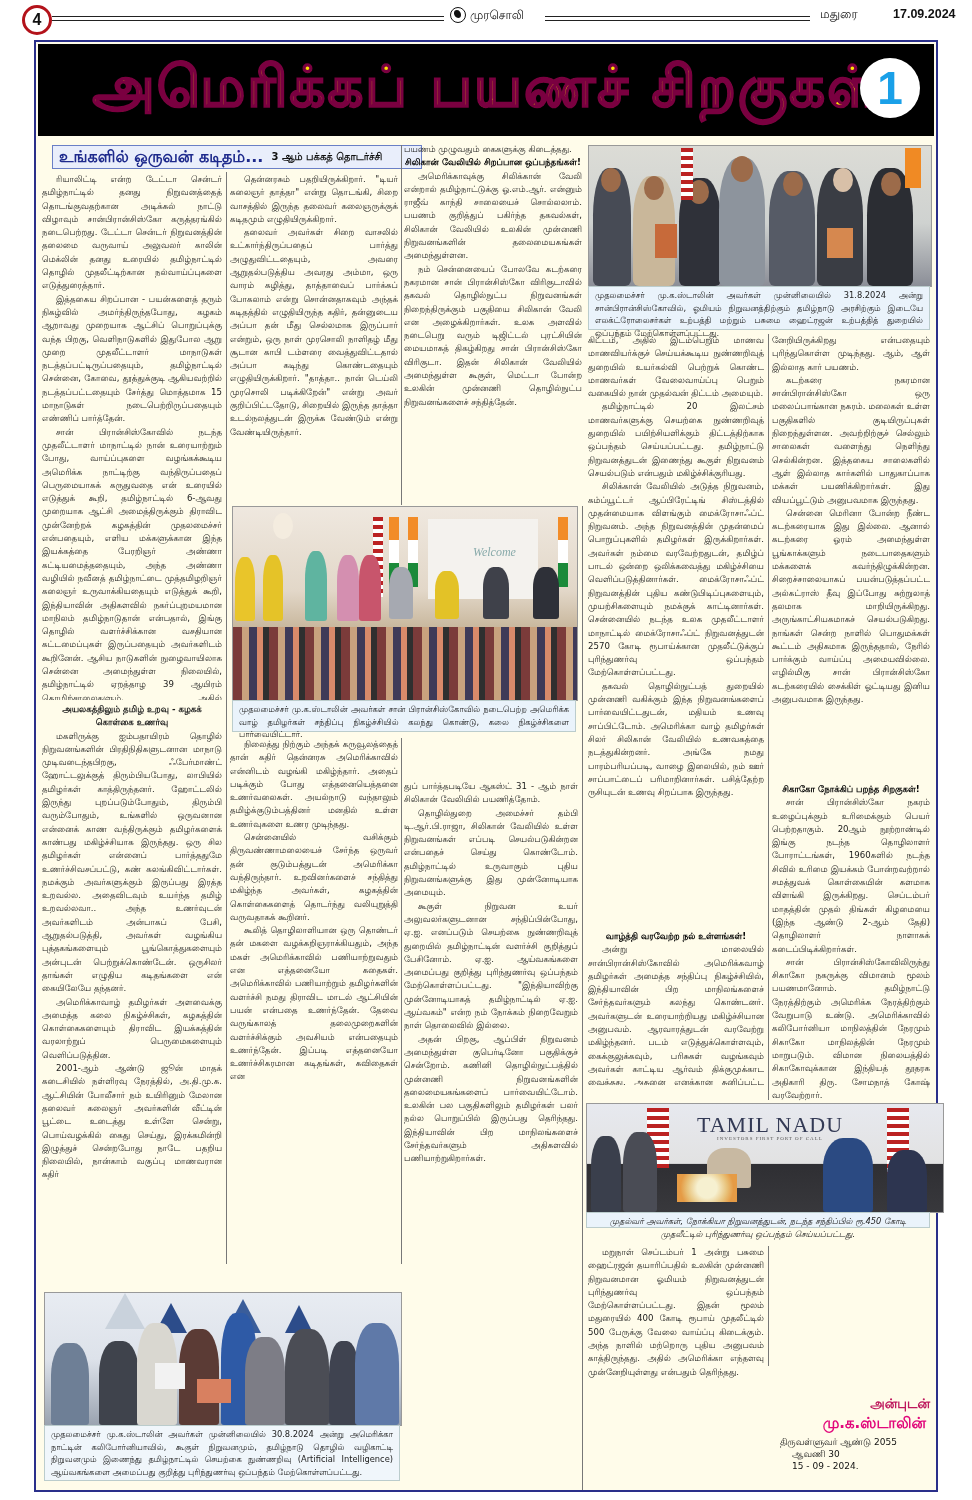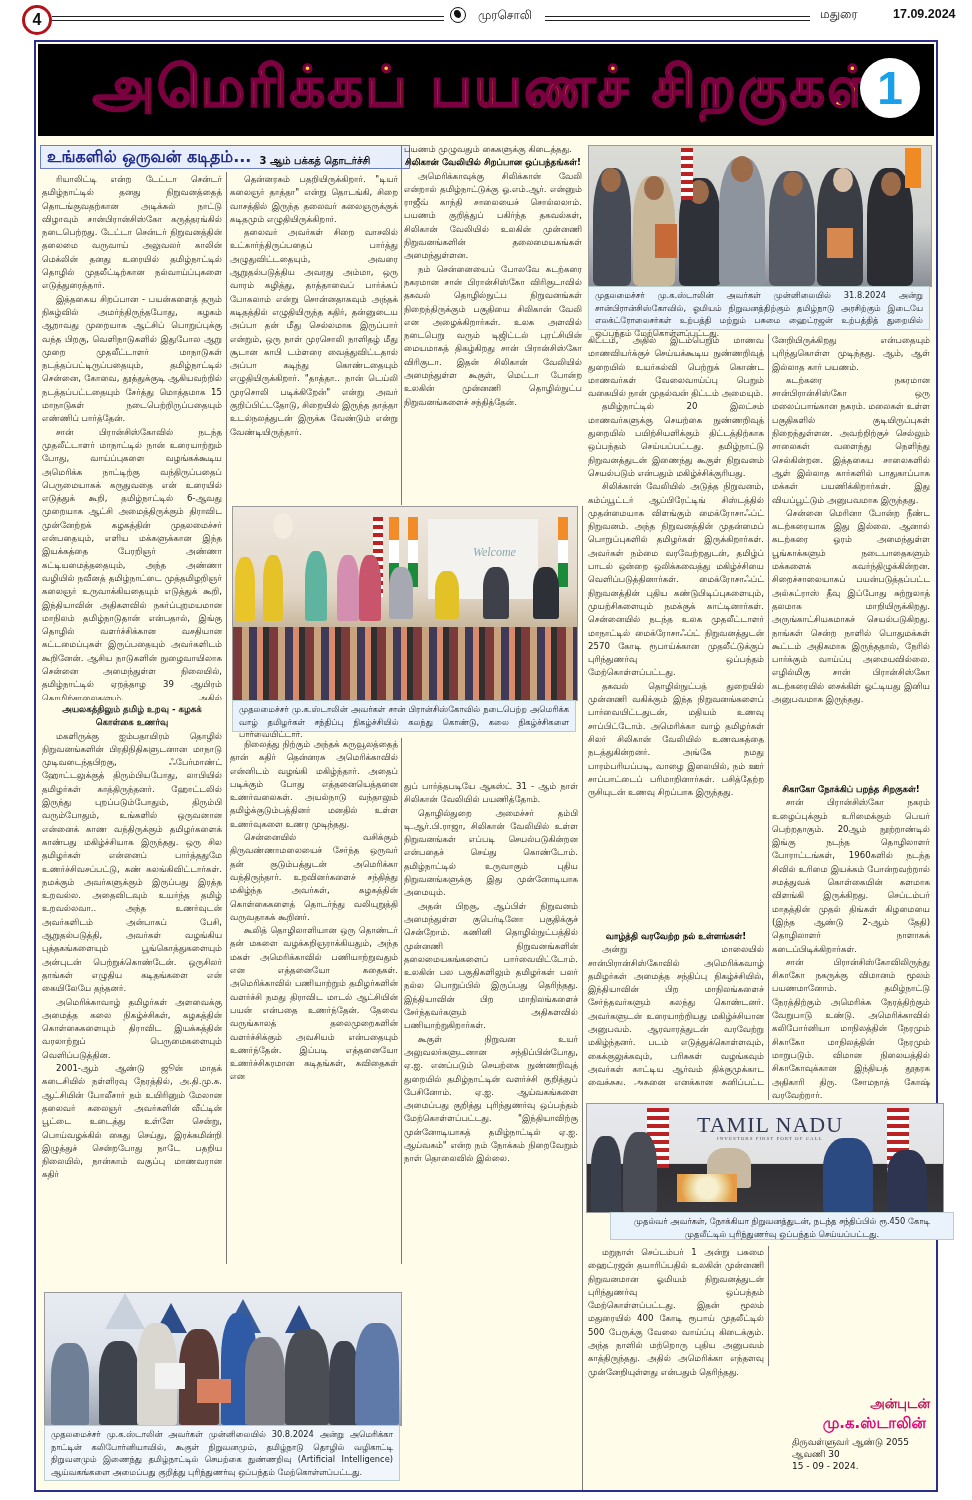--- a/index.html
+++ b/index.html
@@ -2,32 +2,32 @@
 <html><head>
 <meta charset="utf-8">
 <style>
   html, body { margin: 0; padding: 0; background: #ffffff; }
   body { width: 972px; height: 1500px; position: relative; overflow: hidden; font-family: "DejaVu Sans", sans-serif; }
   .masthead { position: absolute; left: 0; top: 0; width: 972px; height: 34px; }
   .page-num { position: absolute; left: 22px; top: 5px; width: 24px; height: 24px; border: 3px solid #b3121a; border-radius: 50%; font: bold 16px "Liberation Sans", sans-serif; text-align: center; line-height: 24px; color: #111; background: #fff; box-sizing: content-box; }
   .rule { position: absolute; top: 16px; height: 3px; border-top: 1px solid #222; border-bottom: 1px solid #222; }
   .rule.left { left: 52px; width: 392px; }
   .rule.right { left: 545px; width: 265px; }
-  .logo { position: absolute; left: 450px; top: 7px; font: 12px "DejaVu Sans", sans-serif; color: #111; display: flex; align-items: flex-end; gap: 12px; }
+  .logo { position: absolute; left: 450px; top: 7px; font: 12px "DejaVu Sans", sans-serif; color: #111; display: flex; align-items: flex-end; gap: 4px; }
   .logo-icon { width: 14px; height: 14px; border: 1.5px solid #111; border-radius: 50%; position: relative; display: inline-block; }
   .logo-icon::after { content: ""; position: absolute; left: 3px; top: 2px; width: 7px; height: 8px; background: #111; border-radius: 40% 60% 40% 60%; }
   .city { position: absolute; left: 820px; top: 7px; font: 12px "DejaVu Sans", sans-serif; color: #111; }
   .date { position: absolute; left: 893px; top: 7px; font: bold 12.5px "Liberation Sans", sans-serif; color: #111; }
 
   .frame { position: absolute; left: 34px; top: 40px; width: 904px; height: 1452px; border: 2px solid #2a2f8a; box-sizing: border-box; background: #fffcea; }
   .banner { position: absolute; left: 38px; top: 44px; width: 896px; height: 92px; background: #000000; display: flex; align-items: center; justify-content: center; }
   .banner-title { font: bold 56px "DejaVu Sans", sans-serif; color: #ffe600; letter-spacing: 2px; -webkit-text-stroke: 1.5px #7a0040; }
   .part-badge { position: absolute; right: 14px; top: 14px; width: 60px; height: 60px; background: #fff; border-radius: 50%; font: bold 46px "Liberation Sans", sans-serif; color: #1aa0e8; text-align: center; line-height: 60px; }
 
-  .subhead { position: absolute; left: 40px; top: 145px; width: 370px; height: 24px; border: 1px solid #6a7fc6; background: #e9eefb; display: flex; align-items: flex-end; gap: 8px; padding-left: 6px; box-sizing: border-box; }
+  .subhead { position: absolute; left: 52px; top: 145px; width: 370px; height: 24px; border: 1px solid #6a7fc6; background: #e9eefb; display: flex; align-items: center; gap: 8px; padding-left: 6px; box-sizing: border-box; }
   .subhead-title { font: bold 16px "DejaVu Sans", sans-serif; color: #1e2a8c; }
   .subhead-cont { font: bold 10px "DejaVu Sans", sans-serif; color: #111; }
 
   .col { position: absolute; font: 8.6px/13.3px "DejaVu Sans", sans-serif; color: #1a1a1a; text-align: justify; overflow: hidden; }
   .col p { margin: 0; text-indent: 14px; }
   .col .h { font-weight: bold; text-align: center; text-indent: 0; }
   .col .hr { font-weight: bold; text-indent: 0; text-align: center; color: #000; }
   .vsep { position: absolute; width: 1px; background: #777; }
 
   .photo { position: absolute; border: 1px solid #999; overflow: hidden; }
@@ -172,48 +172,48 @@
 
 <div class="col" style="left:230px; top:738px; width:168px; height:526px;">
   <p>நிலைத்து நிற்கும் அந்தக் கருவூலத்தைத் தான் கதிர் தென்னரசு அமெரிக்காவில் என்னிடம் வழங்கி மகிழ்ந்தார். அதைப் படிக்கும் போது எத்தனையெத்தனை உணர்வலைகள். அயல்நாடு வந்தாலும் தமிழ்க்குடும்பத்தினர் மனதில் உள்ள உணர்வுகளை உணர முடிந்தது.</p>
   <p>சென்னையில் வசிக்கும் திருவண்ணாமலையைச் சேர்ந்த ஒருவர் தன் குடும்பத்துடன் அமெரிக்கா வந்திருந்தார். உறவினர்களைச் சந்தித்து மகிழ்ந்த அவர்கள், கழகத்தின் கொள்கைகளைத் தொடர்ந்து வலியுறுத்தி வருவதாகக் கூறினர்.</p>
   <p>கூலித் தொழிலாளியான ஒரு தொண்டர் தன் மகளை வழக்கறிஞராக்கியதும், அந்த மகள் அமெரிக்காவில் பணியாற்றுவதும் என எத்தனையோ கதைகள். அமெரிக்காவில் பணியாற்றும் தமிழர்களின் வளர்ச்சி நமது திராவிட மாடல் ஆட்சியின் பயன் என்பதை உணர்ந்தேன். தேவை வருங்காலத் தலைமுறைகளின் வளர்ச்சிக்கும் அவசியம் என்பதையும் உணர்ந்தேன். இப்படி எத்தனையோ உணர்ச்சிகரமான கடிதங்கள், கவிதைகள் என</p>
 </div>
 <div class="vsep" style="left:401px; top:738px; height:526px;"></div>
 <div class="col" style="left:404px; top:780px; width:174px; height:752px;">
   <p style="text-indent:0">துப் பார்த்தபடியே ஆகஸ்ட் 31 - ஆம் நாள் சிலிகான் வேலியில் பயணித்தோம்.</p>
   <p>தொழில்துறை அமைச்சர் தம்பி டி.ஆர்.பி.ராஜா, சிலிகான் வேலியில் உள்ள நிறுவனங்கள் எப்படி செயல்படுகின்றன என்பதைச் செய்து கொண்டோம். தமிழ்நாட்டில் உருவாகும் புதிய நிறுவனங்களுக்கு இது முன்னோடியாக அமையும்.</p>
+  <p>கூகுள் நிறுவன உயர் அலுவலர்களுடனான சந்திப்பின்போது, ஏ.ஐ. எனப்படும் செயற்கை நுண்ணறிவுத் துறையில் தமிழ்நாட்டின் வளர்ச்சி குறித்துப் பேசினோம். ஏ.ஐ. ஆய்வகங்களை அமைப்பது குறித்து புரிந்துணர்வு ஒப்பந்தம் மேற்கொள்ளப்பட்டது. "இந்தியாவிற்கு முன்னோடியாகத் தமிழ்நாட்டில் ஏ.ஐ. ஆய்வகம்" என்ற நம் நோக்கம் நிறைவேறும் நாள் தொலைவில் இல்லை.</p>
   <p>அதன் பிறகு, ஆப்பிள் நிறுவனம் அமைந்துள்ள குபெர்டினோ பகுதிக்குச் சென்றோம். கணினி தொழில்நுட்பத்தில் முன்னணி நிறுவனங்களின் தலைமையகங்களைப் பார்வையிட்டோம். உலகின் பல பகுதிகளிலும் தமிழர்கள் பலர் நல்ல பொறுப்பில் இருப்பது தெரிந்தது. இந்தியாவின் பிற மாநிலங்களைச் சேர்ந்தவர்களும் அதிகளவில் பணியாற்றுகிறார்கள்.</p>
-  <p>கூகுள் நிறுவன உயர் அலுவலர்களுடனான சந்திப்பின்போது, ஏ.ஐ. எனப்படும் செயற்கை நுண்ணறிவுத் துறையில் தமிழ்நாட்டின் வளர்ச்சி குறித்துப் பேசினோம். ஏ.ஐ. ஆய்வகங்களை அமைப்பது குறித்து புரிந்துணர்வு ஒப்பந்தம் மேற்கொள்ளப்பட்டது. "இந்தியாவிற்கு முன்னோடியாகத் தமிழ்நாட்டில் ஏ.ஐ. ஆய்வகம்" என்ற நம் நோக்கம் நிறைவேறும் நாள் தொலைவில் இல்லை.</p>
 </div>
 <div class="vsep" style="left:582px; top:506px; height:984px;"></div>
 
 <div class="photo p-meeting" style="left:586px; top:1103px; width:344px; height:108px;">
   <span class="meeting-title">TAMIL NADU</span>
   <span class="meeting-sub">INVESTORS FIRST PORT OF CALL</span>
   <div style="position:absolute; left:60px; top:4px; width:22px; height:60px; background:repeating-linear-gradient(180deg,#b22 0 4px,#fff 4px 8px);"></div>
   <div style="position:absolute; left:300px; top:4px; width:22px; height:70px; background:repeating-linear-gradient(180deg,#b22 0 4px,#fff 4px 8px);"></div>
   <div style="position:absolute; left:4px; top:32px; width:30px; height:76px; background:#3a3f4c; border-radius:40% 40% 3px 3px;"></div>
   <div style="position:absolute; left:36px; top:28px; width:34px; height:80px; background:#4a4c55; border-radius:40% 40% 3px 3px;"></div>
   <div style="position:absolute; left:120px; top:44px; width:44px; height:40px; background:#c8b9a2; border-radius:40% 40% 3px 3px;"></div>
   <div style="position:absolute; left:90px; top:70px; width:60px; height:28px; background:radial-gradient(circle,#f6f0d0 30%,#e8c27a 60%,#e59b45 80%);"></div>
   <div style="position:absolute; left:236px; top:34px; width:50px; height:74px; background:#2b4a82; border-radius:40% 40% 3px 3px;"></div>
   <div style="position:absolute; left:300px; top:46px; width:40px; height:62px; background:#2d3550; border-radius:40% 40% 3px 3px;"></div>
 </div>
-<div class="caption center" style="left:610px; top:1212px; width:344px; height:28px;">முதல்வர் அவர்கள், நோக்கியா நிறுவனத்துடன், நடந்த சந்திப்பில் ரூ.450 கோடி முதலீட்டில் புரிந்துணர்வு ஒப்பந்தம் செய்யப்பட்டது.</div>
+<div class="caption center" style="left:586px; top:1212px; width:344px; height:16px;font-style:italic;">முதல்வர் அவர்கள், நோக்கியா நிறுவனத்துடன், நடந்த சந்திப்பில் ரூ.450 கோடி முதலீட்டில் புரிந்துணர்வு ஒப்பந்தம் செய்யப்பட்டது.</div>
 
 <div class="col" style="left:588px; top:1246px; width:176px; height:244px;">
   <p>மறுநாள் செப்டம்பர் 1 அன்று பசுமை ஹைட்ரஜன் தயாரிப்பதில் உலகின் முன்னணி நிறுவனமான ஓமியம் நிறுவனத்துடன் புரிந்துணர்வு ஒப்பந்தம் மேற்கொள்ளப்பட்டது. இதன் மூலம் மதுரையில் 400 கோடி ரூபாய் முதலீட்டில் 500 பேருக்கு வேலை வாய்ப்பு கிடைக்கும். அந்த நாளில் மற்றொரு புதிய அனுபவம் காத்திருந்தது. அதில் அமெரிக்கா எந்தளவு முன்னேறியுள்ளது என்பதும் தெரிந்தது.</p>
 </div>
 <div class="vsep" style="left:768px; top:1246px; height:120px;"></div>
 
 <div class="signoff" style="left:772px; top:1246px; width:158px; height:240px;">
   <div style="position:absolute; right:0; top:150px; font:bold 13px 'DejaVu Sans', sans-serif; color:#be185d;">அன்புடன்</div>
   <div style="position:absolute; right:4px; top:168px; font:bold 15px 'DejaVu Sans', sans-serif; color:#e2077b;">மு.க.ஸ்டாலின்</div>
-  <div style="position:absolute; left:20px; top:190px; font:9px/12px 'DejaVu Sans', sans-serif; color:#111;">திருவள்ளுவர் ஆண்டு 2055</div>
+  <div style="position:absolute; left:8px; top:190px; font:9px/12px 'DejaVu Sans', sans-serif; color:#111;">திருவள்ளுவர் ஆண்டு 2055</div>
   <div style="position:absolute; left:20px; top:202px; font:9px/12px 'DejaVu Sans', sans-serif; color:#111;">ஆவணி 30</div>
   <div style="position:absolute; left:20px; top:214px; font:9px/12px 'DejaVu Sans', sans-serif; color:#111;">15 - 09 - 2024.</div>
 </div>
 
 <div class="photo p-group" style="left:44px; top:1292px; width:356px; height:132px;">
   <div style="position:absolute; left:60px; top:0; width:0; height:0; border-left:20px solid transparent; border-right:20px solid transparent; border-bottom:36px solid #c9d2dc;"></div>
   <div style="position:absolute; left:110px; top:10px; width:0; height:0; border-left:16px solid transparent; border-right:16px solid transparent; border-bottom:30px solid #2c4c8a;"></div>
   <div style="position:absolute; left:180px; top:6px; width:0; height:0; border-left:18px solid transparent; border-right:18px solid transparent; border-bottom:34px solid #3a5d9a;"></div>
   <div style="position:absolute; left:240px; top:12px; width:0; height:0; border-left:14px solid transparent; border-right:14px solid transparent; border-bottom:28px solid #2c4c8a;"></div>
   <div style="position:absolute; left:6px; top:50px; width:38px; height:82px; background:#6e7f96; border-radius:40% 40% 3px 3px;"></div>

